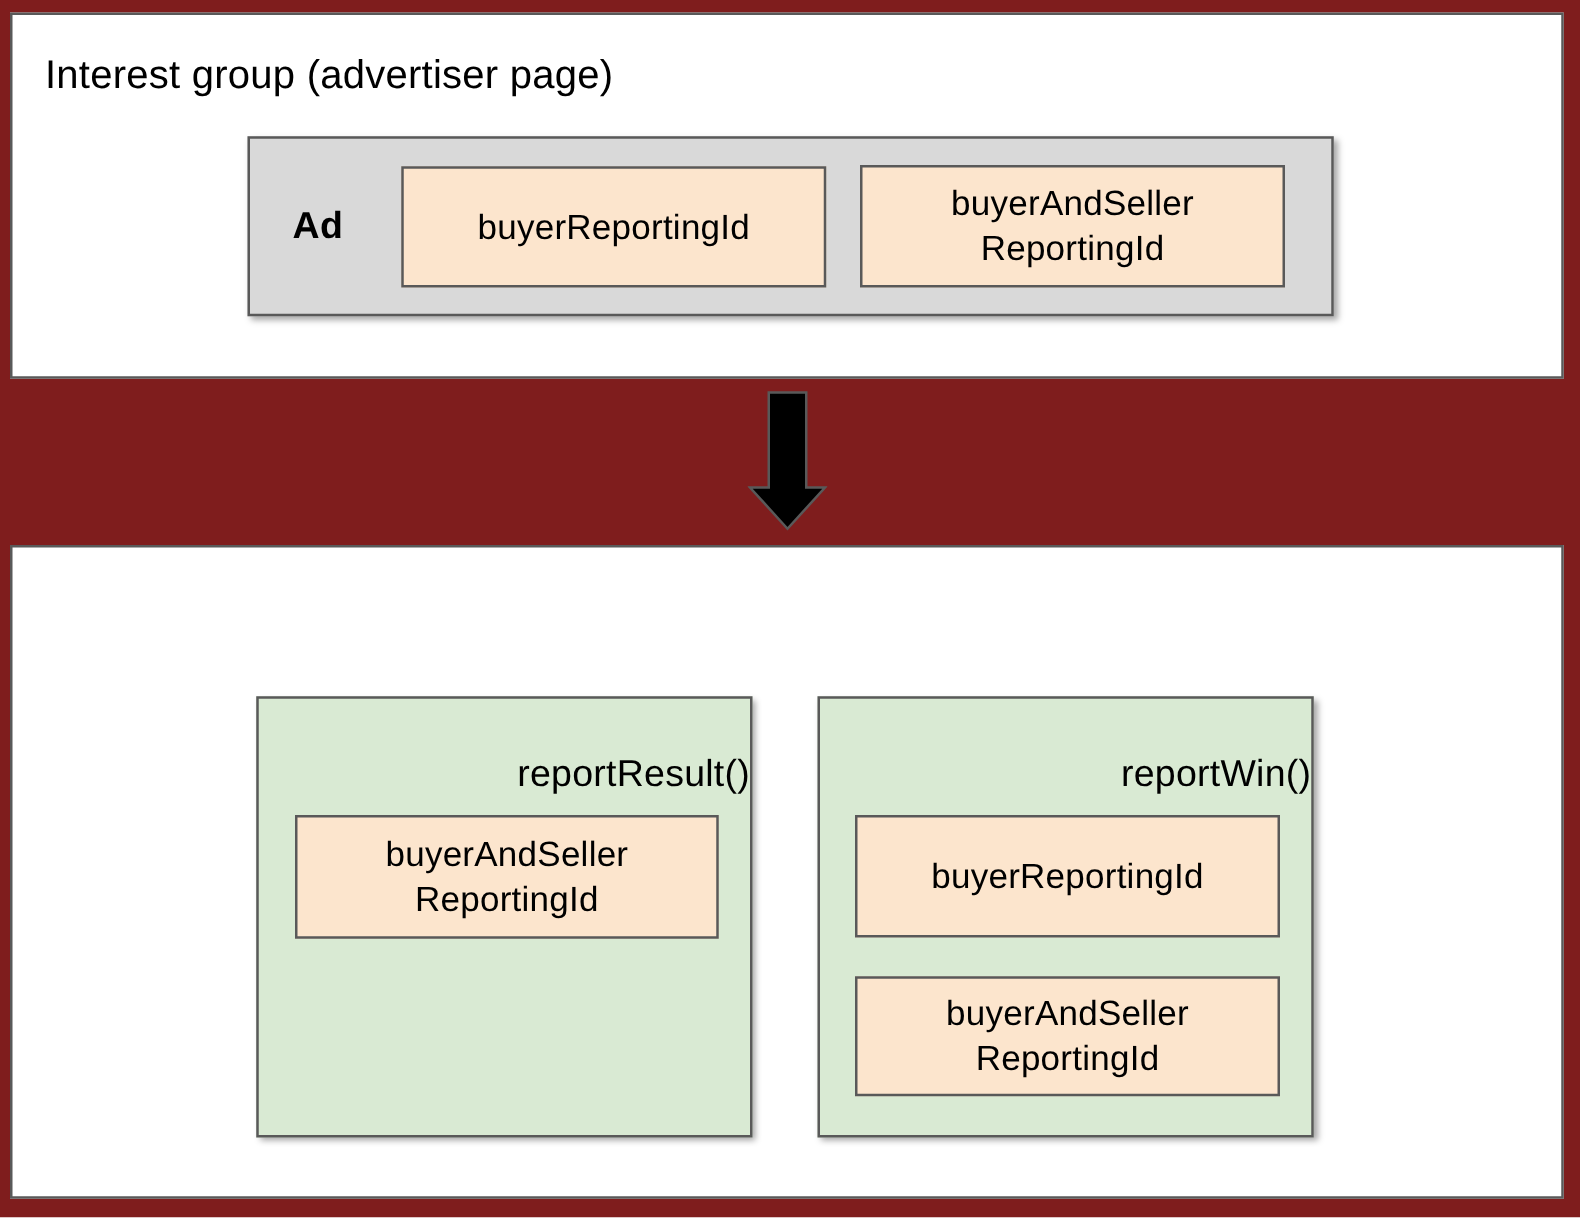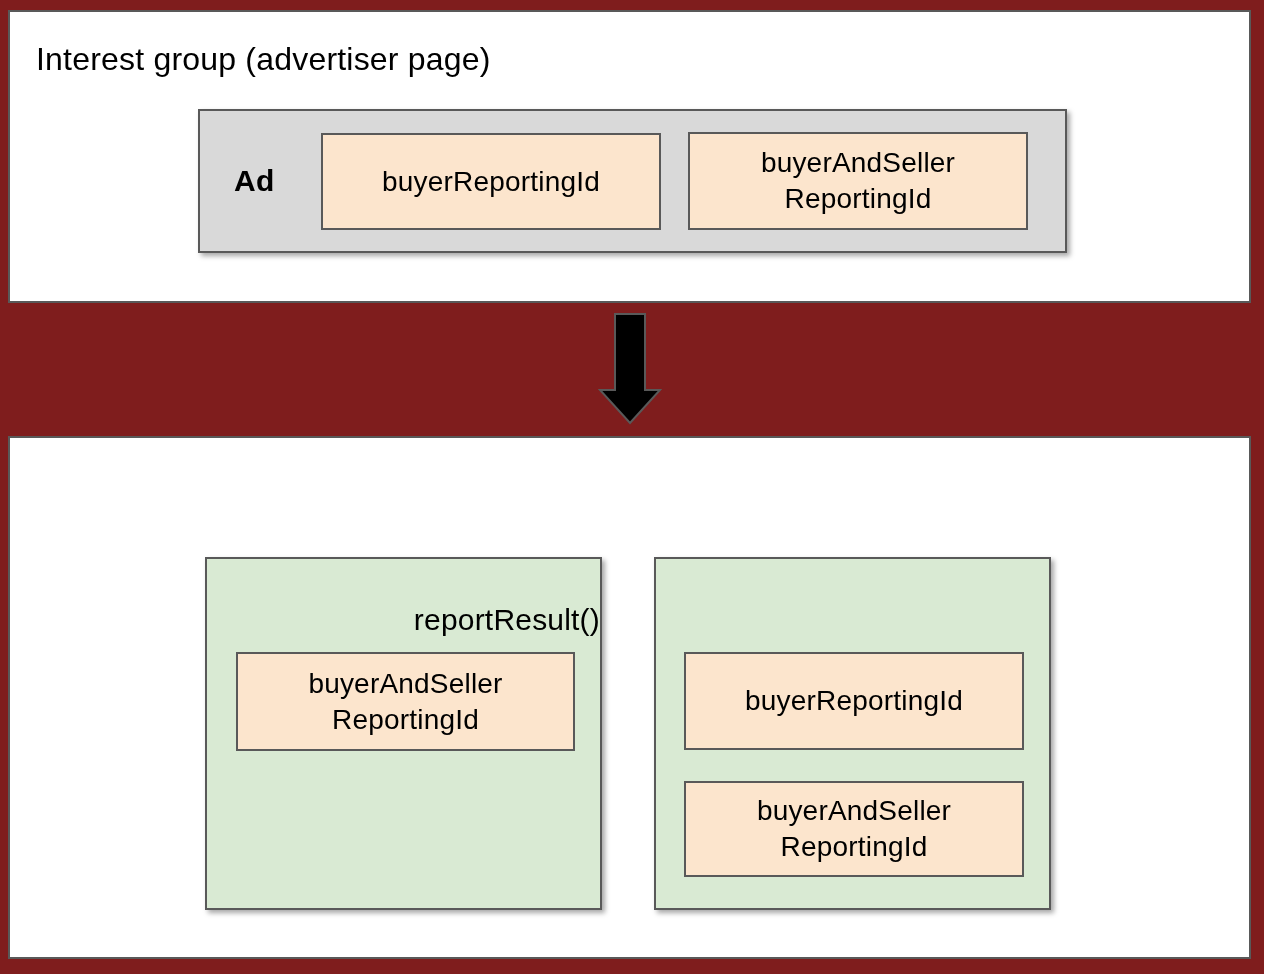--- a/index.html
+++ b/index.html
@@ -148,20 +148,21 @@
     <div class="fn-box" id="report-result-box">
       <div class="fn-name">reportResult()</div>
 
       <div class="id-box" id="rr-id-box-1">
         <span>buyerAndSeller</span>
         <span>ReportingId</span>
       </div>
     </div>
 
     <div class="fn-box" id="report-win-box">
+      <div class="fn-name">reportWin()</div>
 
       <div class="id-box" id="rw-id-box-1">
         <span>buyerReportingId</span>
       </div>
 
       <div class="id-box" id="rw-id-box-2">
         <span>buyerAndSeller</span>
         <span>ReportingId</span>
       </div>
     </div>

